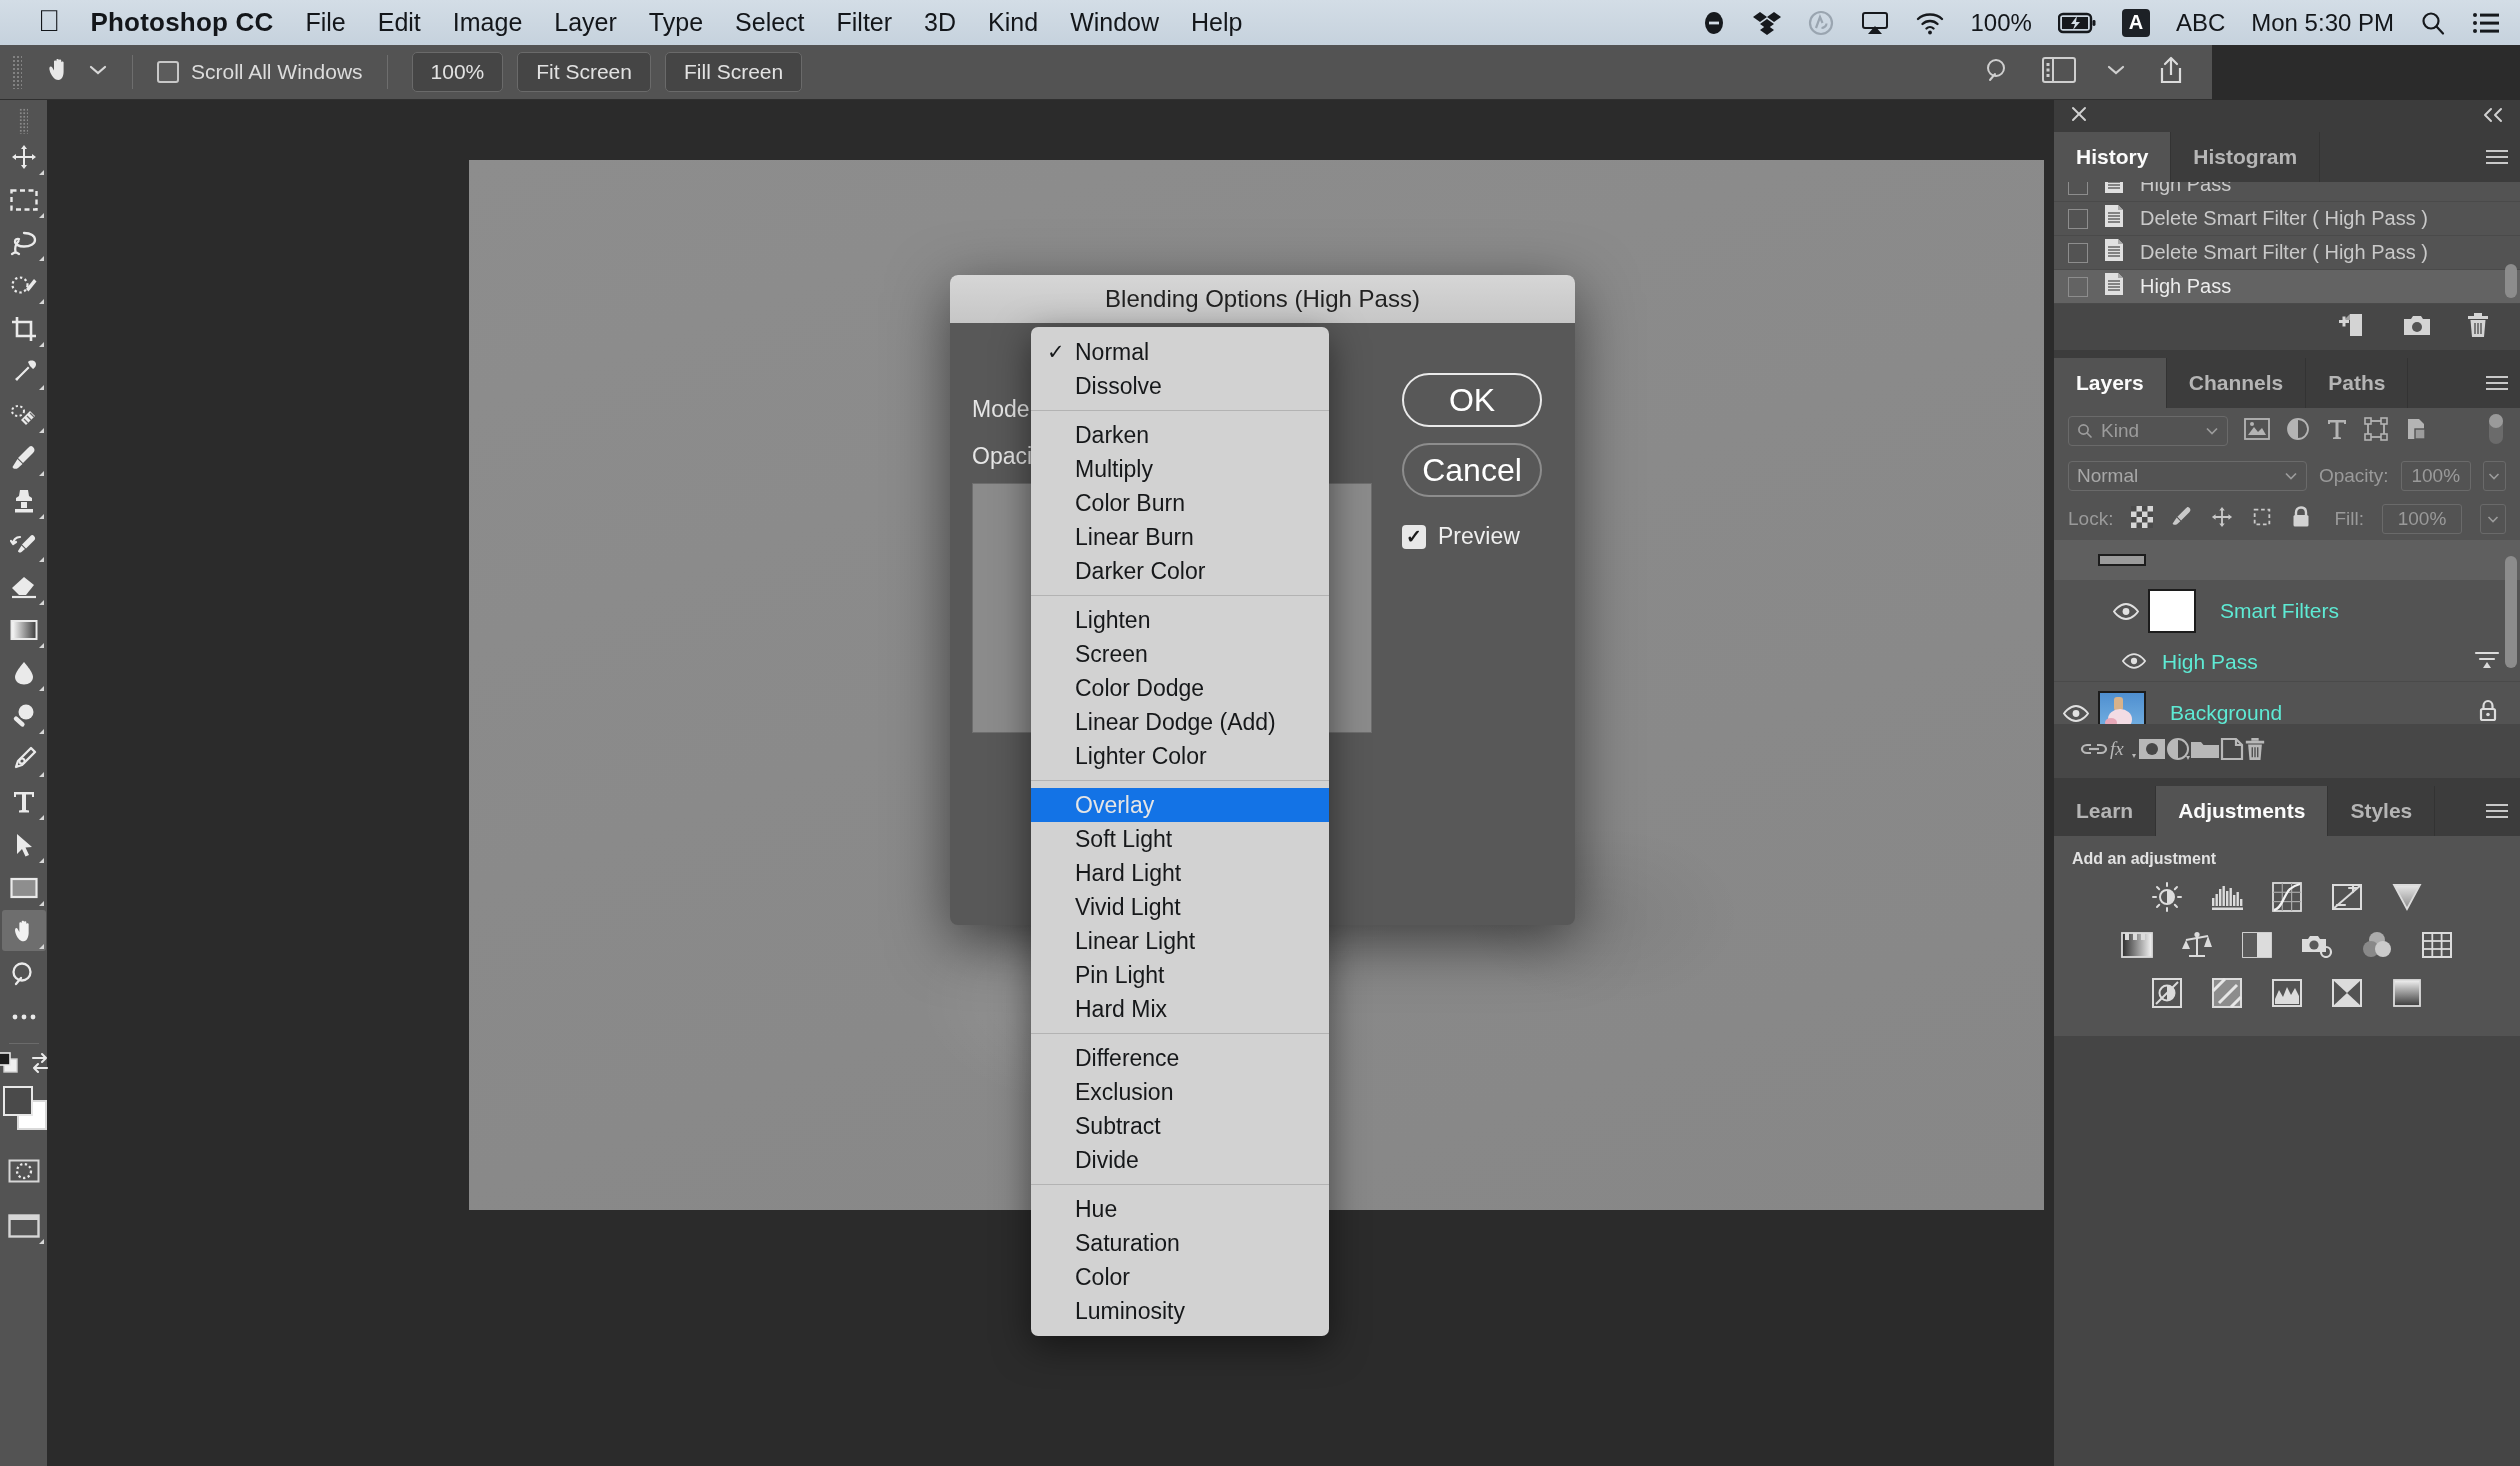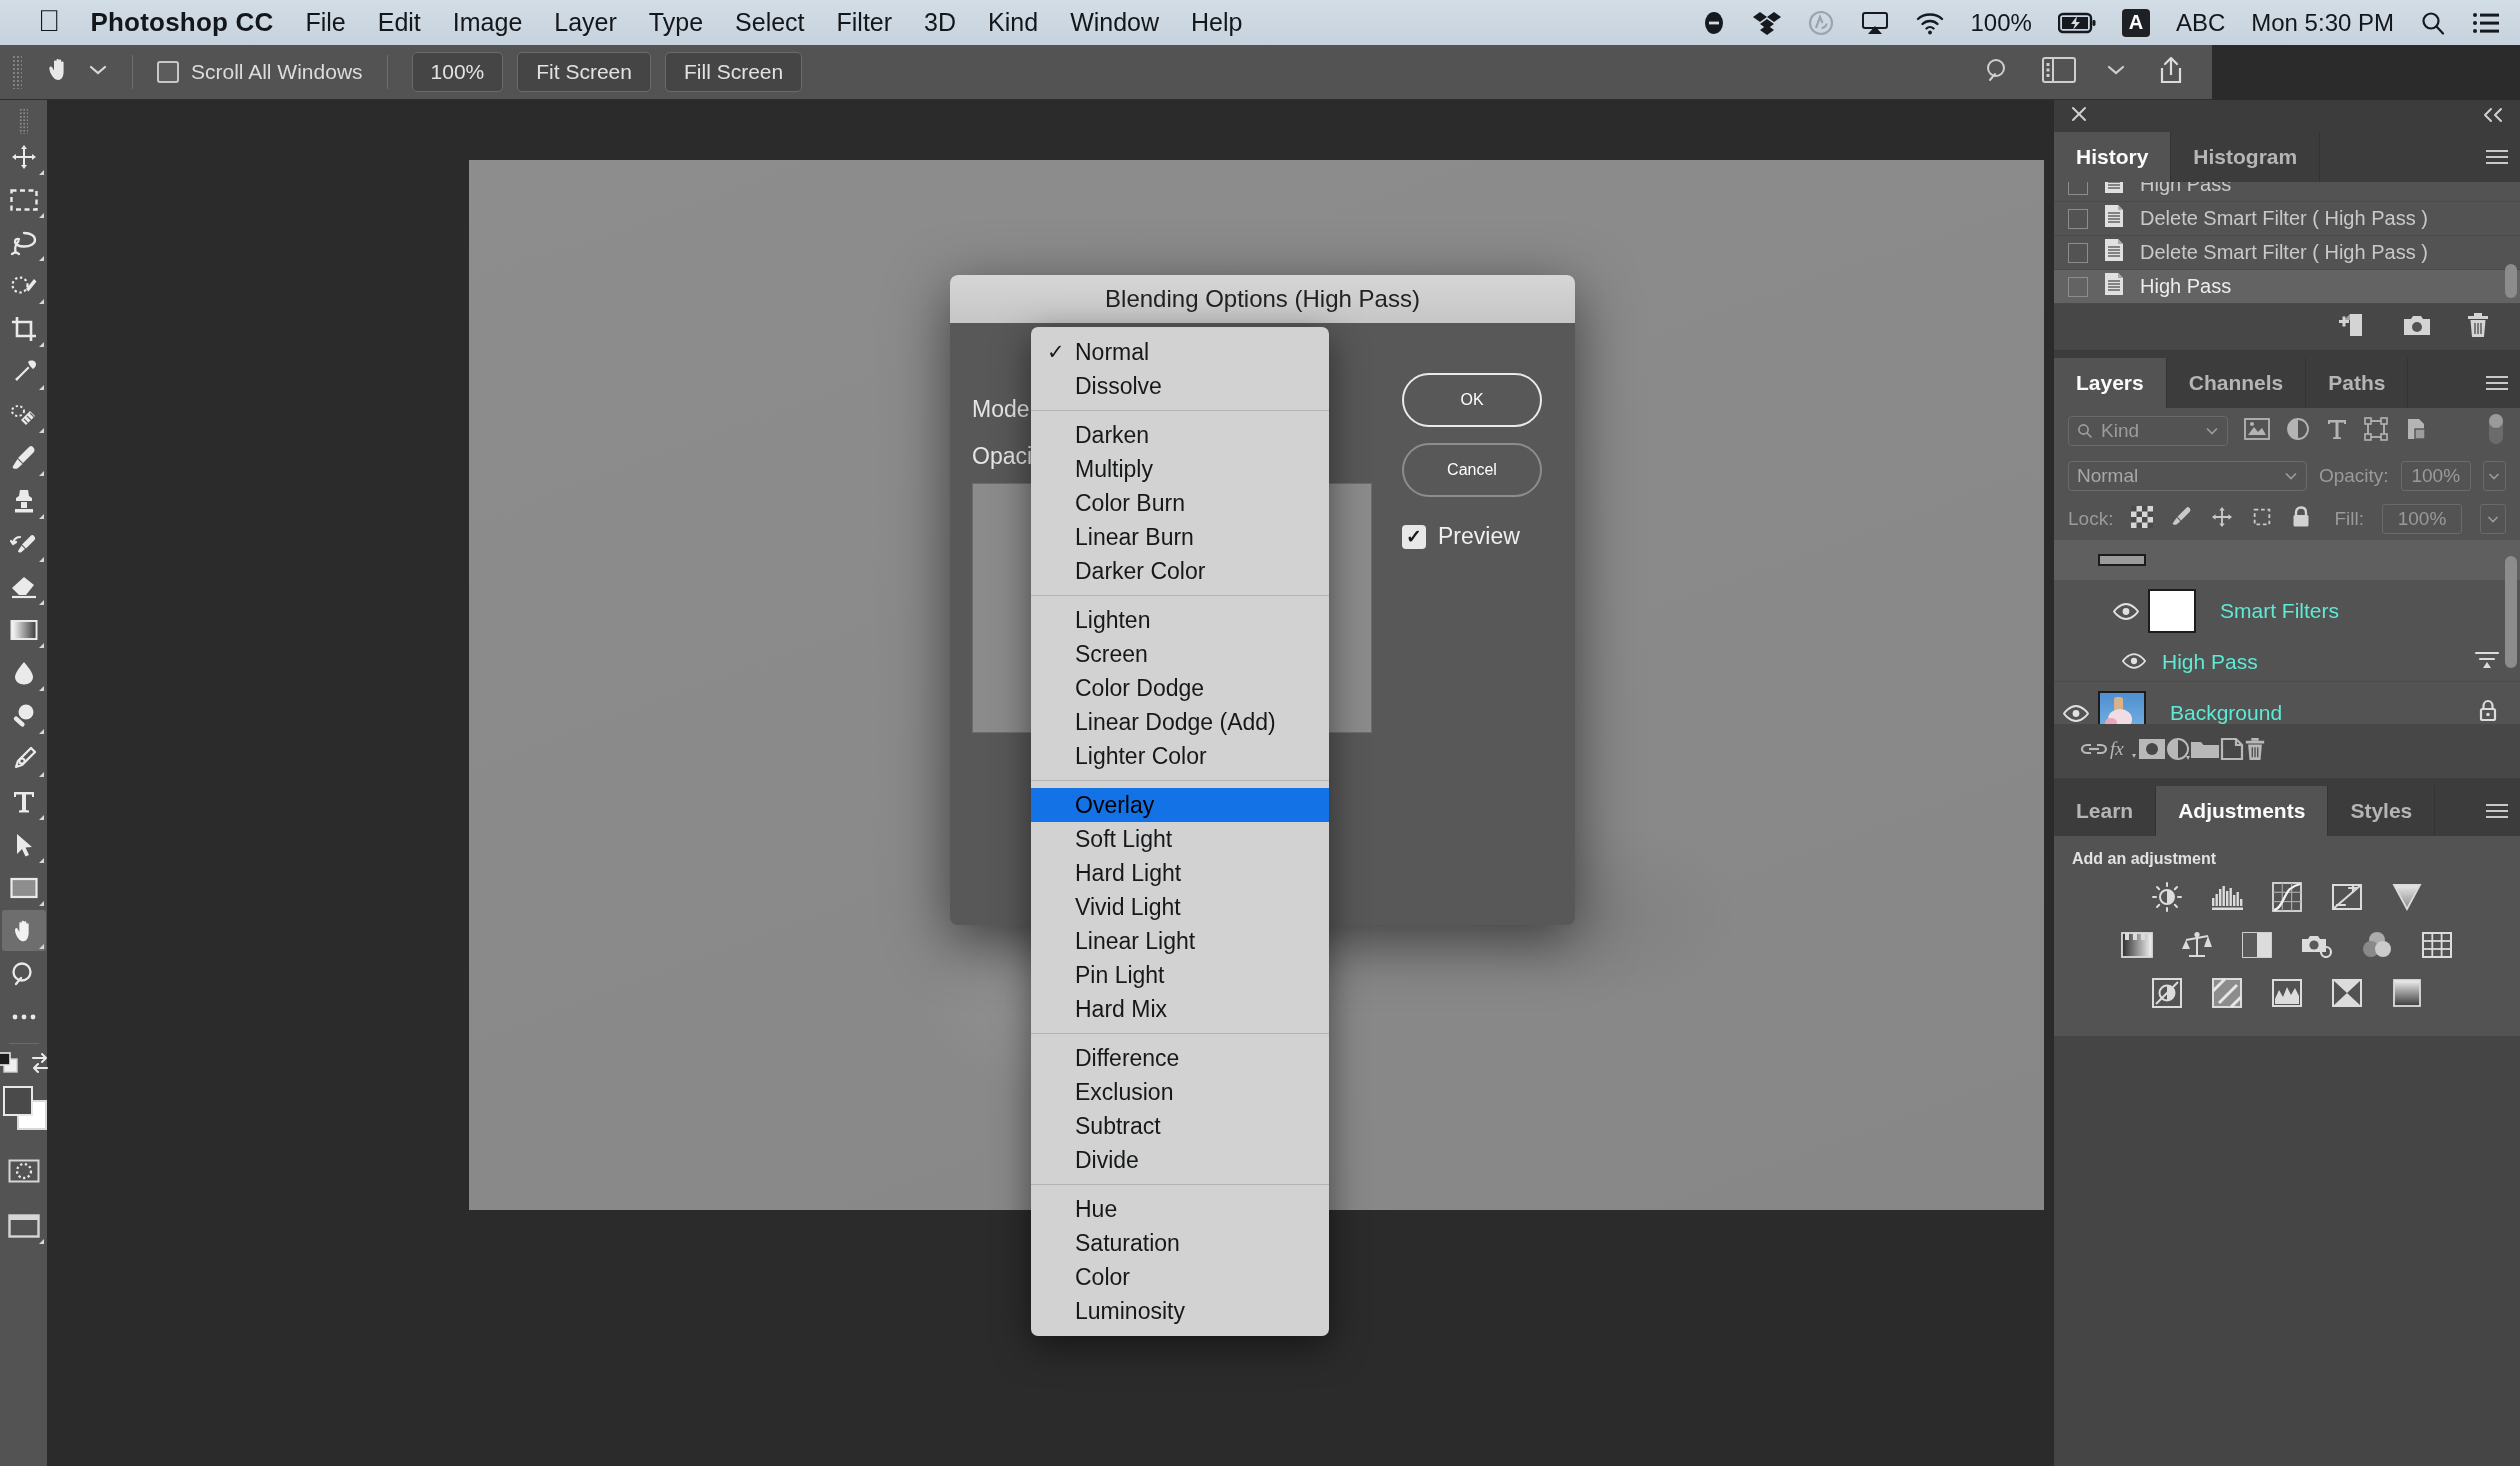--- a/index.html
+++ b/index.html
@@ -109,40 +109,40 @@
   .dlg-label { position:absolute; color:#e6e6e6; font-size:23px; }
   .lbl-mode { left:22px; top:73px; }
   .lbl-opacity { left:22px; top:120px; }
   .dlg-field {
     position:absolute; left:22px; top:160px; width:400px; height:250px;
     background:#8b8b8b; border:1px solid #6d6d6d;
   }
   .dlg-btn {
     position:absolute; left:452px; width:140px; height:54px;
     border-radius:27px; display:flex;align-items:center;justify-content:center;
-    color:#fff; font-size:16px; background:transparent;
+    color:#fff; font-size:32px; background:transparent;
   }
   .btn-ok     { top:50px;  border:2px solid #eaeaea; }
   .btn-cancel { top:120px; border:2px solid #8d8d8d; }
   .preview-row { position:absolute; left:452px; top:200px; display:flex; align-items:center; gap:12px;}
   .chk-on { width:24px;height:24px;border-radius:4px;background:#e8e8e8;
             display:flex;align-items:center;justify-content:center;color:#1a1a1a;font-size:19px;font-weight:bold;}
   .prev-lbl { color:#efefef; font-size:23px; }
 
   
   .popup {
     position:absolute; left:1031px; top:327px; width:298px;
     background:#d2d2d2; border-radius:7px; padding:8px 0;
     box-shadow:0 10px 36px rgba(0,0,0,.5);
   }
   .pitem {
     height:34px; display:flex; align-items:center;
     color:#16181a; font-size:23px; padding-left:44px; position:relative;
   }
-  .pitem.hl { background:#1373e6; color:#000000; }
+  .pitem.hl { background:#1373e6; color:#e5e5e5; }
   .pitem .tick { position:absolute; left:16px; font-size:21px; }
   .psep { height:1px; background:#b3b3b3; margin:7px 0; }
 
   
   .dock { position:absolute; top:100px; right:0; width:466px; height:1366px; background:#454545; }
   .dock-bar { height:32px; background:#3c3c3c; display:flex; align-items:center;
     justify-content:space-between; padding:0 16px; color:#c6c6c6; font-size:20px;}
   .tabrow { display:flex; align-items:stretch; height:50px; background:#3c3c3c; position:relative;}
   .tab { padding:0 22px; display:flex;align-items:center; color:#b5b5b5; font-size:21px;
          font-weight:bold; background:#3c3c3c; border-right:1px solid #333;}

